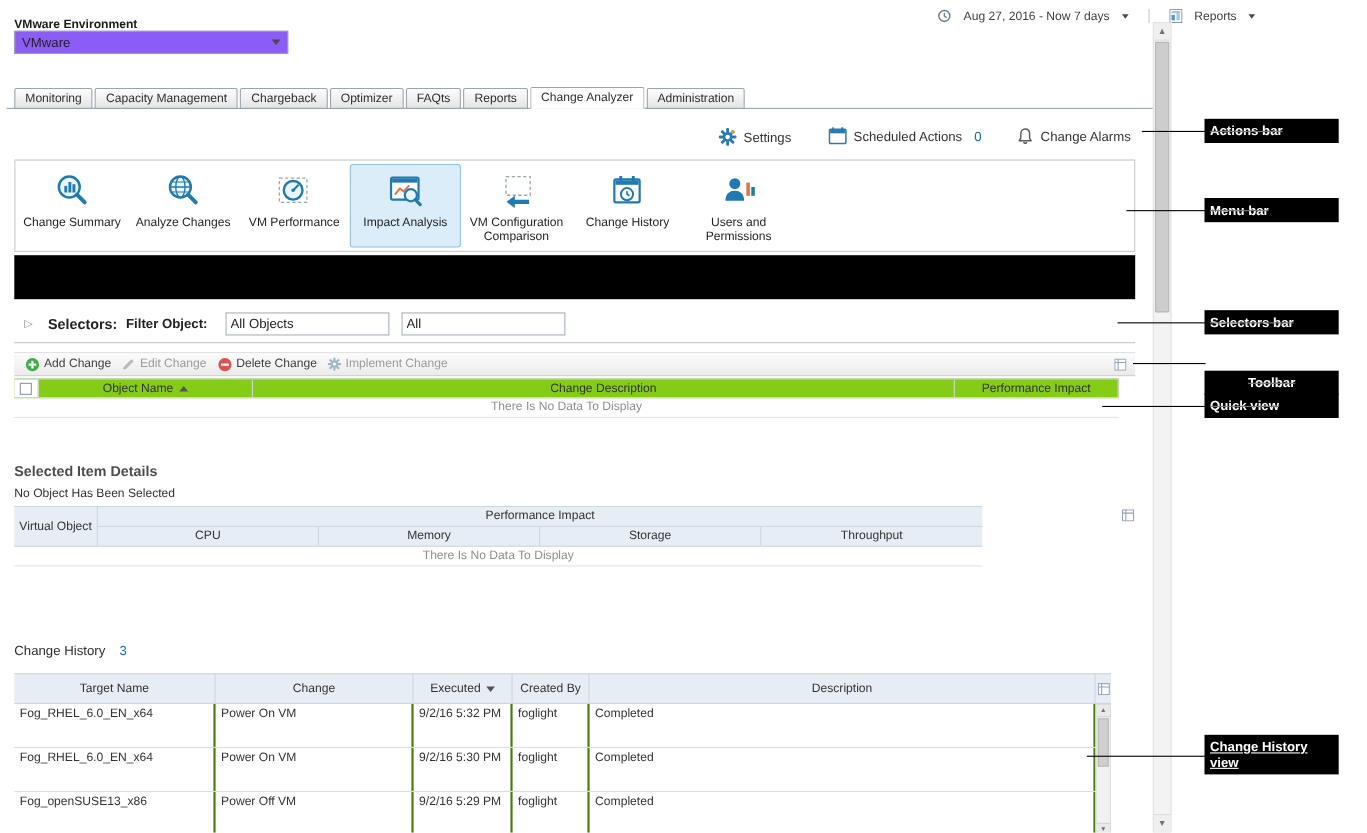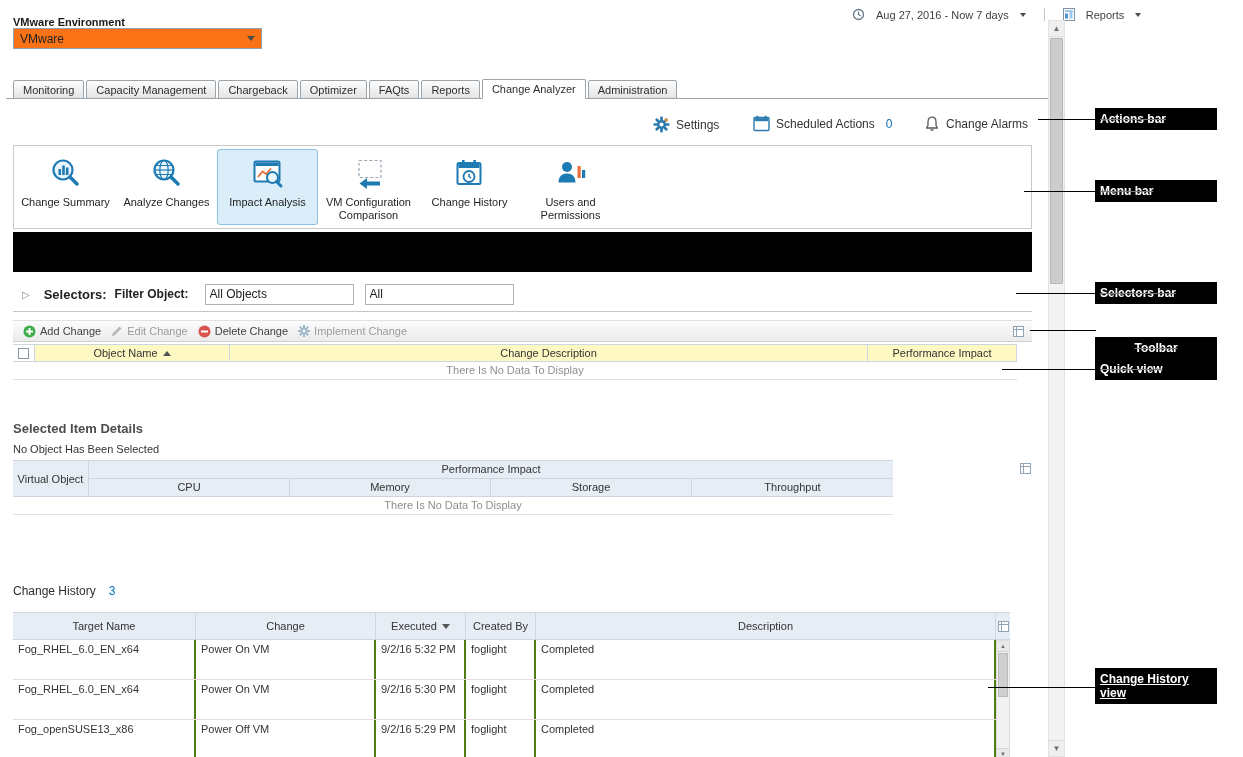--- a/index.html
+++ b/index.html
@@ -7,21 +7,21 @@
   body { font-family:"Liberation Sans", sans-serif; }
   .app { position:relative; width:1243px; height:757px; background:#fff; overflow:hidden; }
 
   
   .env-title { position:absolute; left:13px; top:16px; font-size:11px; font-weight:bold; color:#1a1a1a; }
   .top-right { position:absolute; left:852px; top:8px; display:flex; align-items:center; gap:11px; font-size:11px; color:#3f3f3f; }
   .top-right .sep { width:1px; height:13px; background:#c8c8c8; margin:0 7px; }
   .caret { display:inline-block; width:0; height:0; border-left:4px solid transparent; border-right:4px solid transparent; border-top:5px solid #4a4a4a; }
   .caret.sm { border-left-width:3.5px; border-right-width:3.5px; border-top-width:4.5px; }
 
-  .env-select { position:absolute; left:13px; top:28px; width:249px; height:21px; border:1px solid #93a2af; background:#f97316; display:flex; align-items:center; padding:0 6px; font-size:12px; color:#222; }
+  .env-select { position:absolute; left:13px; top:28px; width:249px; height:21px; border:1px solid #93a2af; background:#8b5cf6; display:flex; align-items:center; padding:0 6px; font-size:12px; color:#222; }
   .env-select .caret { margin-left:auto; }
 
   
   .tabbar { position:absolute; left:6px; top:78px; width:1044px; height:21px; display:flex; align-items:flex-end; border-bottom:1px solid #9aa4ad; padding-left:7px; }
   .tab { height:19px; line-height:18px; padding:0 9px; font-size:11px; color:#2e2e2e; background:linear-gradient(#fdfdfd,#e4e4e4); border:1px solid #9aa4ad; border-radius:2px 2px 0 0; margin-right:2px; margin-bottom:-1px; white-space:nowrap; }
   .tab.active { background:#fff; border-bottom-color:#fff; height:20px; }
 
   
   .act { position:absolute; display:flex; align-items:center; gap:6px; font-size:12px; color:#333; }
   .act-settings { left:653px; top:116px; }
@@ -48,21 +48,21 @@
   .sel-input.second { margin-left:11px; }
 
   
   .toolbar { position:absolute; left:13px; top:320px; width:1019px; height:22px; background:linear-gradient(#fcfcfc,#ebebeb); border-top:1px solid #e2e2e2; border-bottom:1px solid #cfcfcf; display:flex; align-items:center; font-size:11px; }
   .tbtn { display:flex; align-items:center; gap:4px; margin-left:10px; color:#404040; white-space:nowrap; }
   .tbtn.disabled { color:#9b9b9b; }
   .tb-right { margin-left:auto; margin-right:8px; display:flex; align-items:center; }
 
   
   .qv { position:absolute; left:13px; top:344px; width:1004px; font-size:11px; color:#333; }
-  .qv-header { display:flex; height:18px; border-top:1px solid #ccd6e0; border-bottom:1px solid #ccd6e0; background:#fef9c3; }
+  .qv-header { display:flex; height:18px; border-top:1px solid #ccd6e0; border-bottom:1px solid #ccd6e0; background:#84cc16; }
   .qv-c { height:100%; display:flex; align-items:center; justify-content:center; border-right:1px solid #ccd6e0; }
   .qv-check { width:22px; background:#fff; }
   .qv-name { width:195px; }
   .qv-desc { width:638px; }
   .qv-perf { width:149px; }
   .qv-empty { height:18px; line-height:17px; text-align:center; color:#8f8f8f; border-bottom:1px solid #dfe3e8; }
   .checkbox { display:inline-block; width:11px; height:11px; background:#fff; border:1px solid #8a97a3; }
   .tri-up { display:inline-block; width:0; height:0; border-left:4px solid transparent; border-right:4px solid transparent; border-bottom:5px solid #555; margin-left:5px; }
   .tri-down { display:inline-block; width:0; height:0; border-left:4px solid transparent; border-right:4px solid transparent; border-top:5px solid #555; margin-left:5px; }
 
@@ -222,20 +222,31 @@
           <ellipse cx="14" cy="13" rx="4.2" ry="9.5" fill="none" stroke="#1e7ab2" stroke-width="1.2"></ellipse>
           <line x1="4.5" y1="13" x2="23.5" y2="13" stroke="#1e7ab2" stroke-width="1.2"></line>
           <line x1="6.2" y1="8.5" x2="21.8" y2="8.5" stroke="#1e7ab2" stroke-width="1"></line>
           <line x1="6.2" y1="17.5" x2="21.8" y2="17.5" stroke="#1e7ab2" stroke-width="1"></line>
           <line x1="21" y1="20" x2="28" y2="27" stroke="#1e7ab2" stroke-width="3.5" stroke-linecap="round"></line>
         </svg>
       </span>
       <span class="mlabel">Analyze Changes</span>
     </div>
 
+    <div class="menu-item">
+      <span class="micon ic">
+        <svg width="34" height="34" viewBox="0 0 34 34">
+          <rect x="3" y="5" width="25" height="22" fill="none" stroke="#9aa7b2" stroke-width="1.2" stroke-dasharray="3 2.2"></rect>
+          <circle cx="15.5" cy="16" r="8.5" fill="#eaf4fb" stroke="#1e7ab2" stroke-width="2.2"></circle>
+          <line x1="15.5" y1="16" x2="20.5" y2="11" stroke="#1e7ab2" stroke-width="1.8"></line>
+          <circle cx="15.5" cy="16" r="1.6" fill="#1e7ab2"></circle>
+        </svg>
+      </span>
+      <span class="mlabel">VM Performance</span>
+    </div>
 
     <div class="menu-item selected">
       <span class="micon ic">
         <svg width="34" height="34" viewBox="0 0 34 34">
           <rect x="3.5" y="4.5" width="25" height="20" rx="1.5" fill="#fff" stroke="#1e7ab2" stroke-width="2"></rect>
           <rect x="4.5" y="5.5" width="23" height="3.5" fill="#1e7ab2"></rect>
           <polyline points="7,20 11.5,14.5 15,17 20,11.5" fill="none" stroke="#e8703a" stroke-width="1.8"></polyline>
           <circle cx="21.5" cy="20.5" r="5.5" fill="#eaf4fb" stroke="#1e7ab2" stroke-width="2"></circle>
           <line x1="25.5" y1="24.5" x2="30" y2="29" stroke="#1e7ab2" stroke-width="3" stroke-linecap="round"></line>
         </svg>

